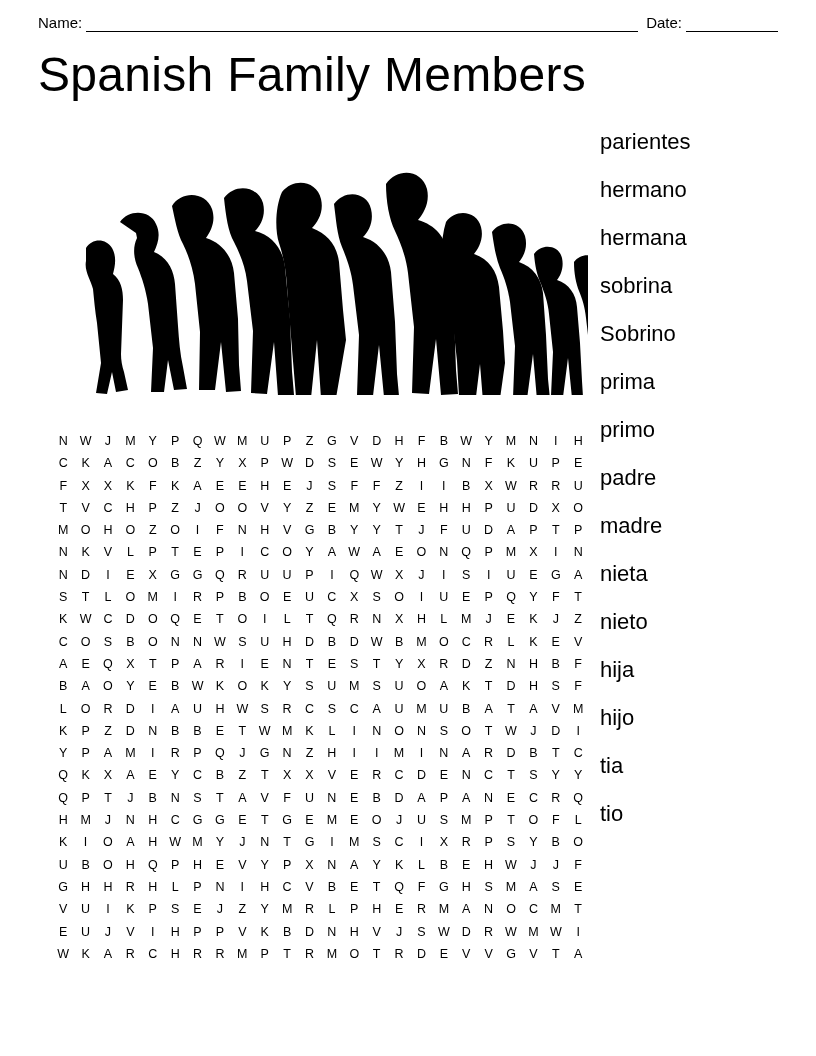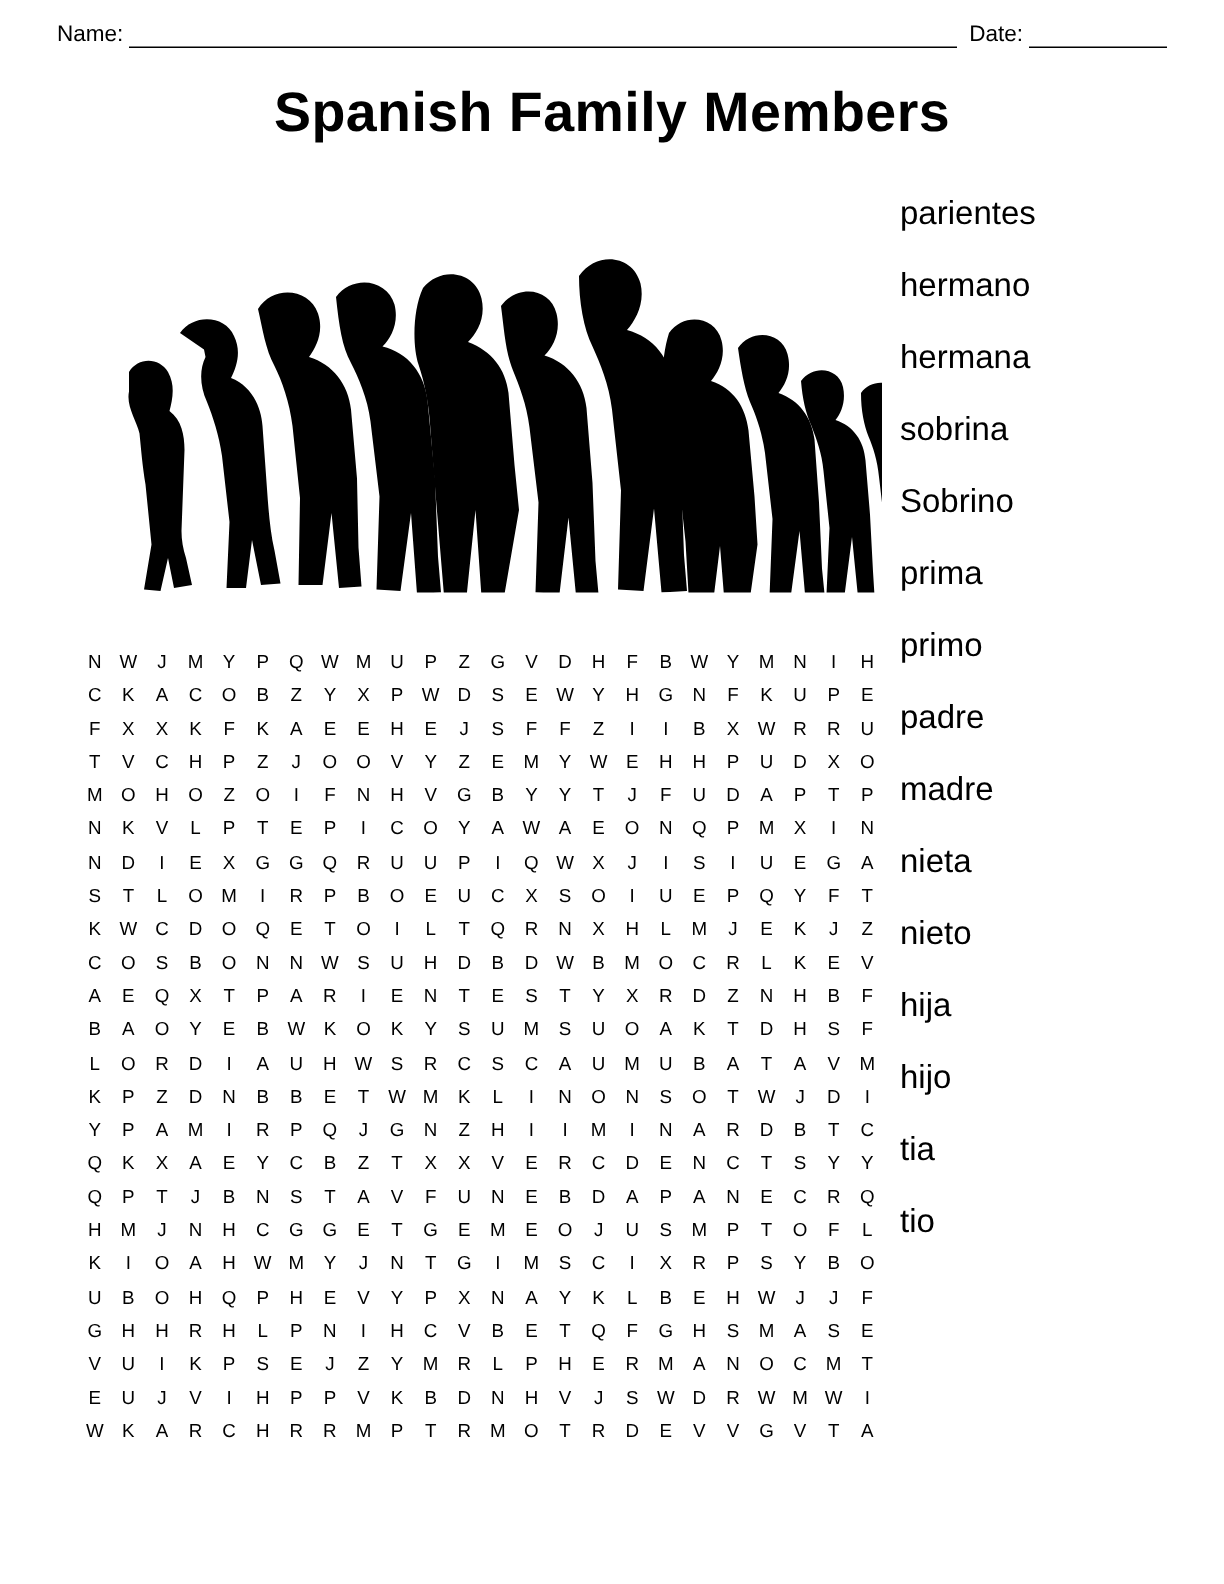--- a/index.html
+++ b/index.html
@@ -52,23 +52,22 @@
   .rule {
     border-bottom: 1px solid #000;
     margin-left: 4px;
     height: 14px;
   }
   .rule.long { flex: 1 1 auto; }
   .rule.short { width: 92px; }
 
   
   .title {
-    text-align: center;
-    font-size: 37px;
-    font-weight: 700;
+    font-size: 48px;
+    font-weight: 400;
     letter-spacing: 0.3px;
     margin: 14px 0 6px 0;
     line-height: 58px;
   }
 
   
   .content {
     position: relative;
   }
   .illustration {

